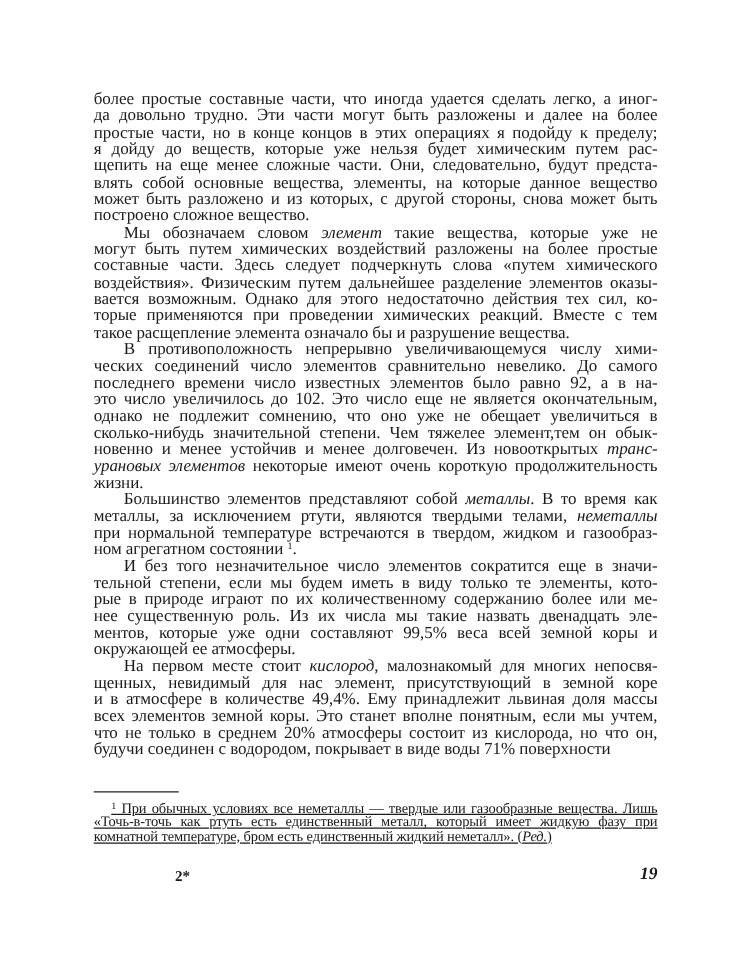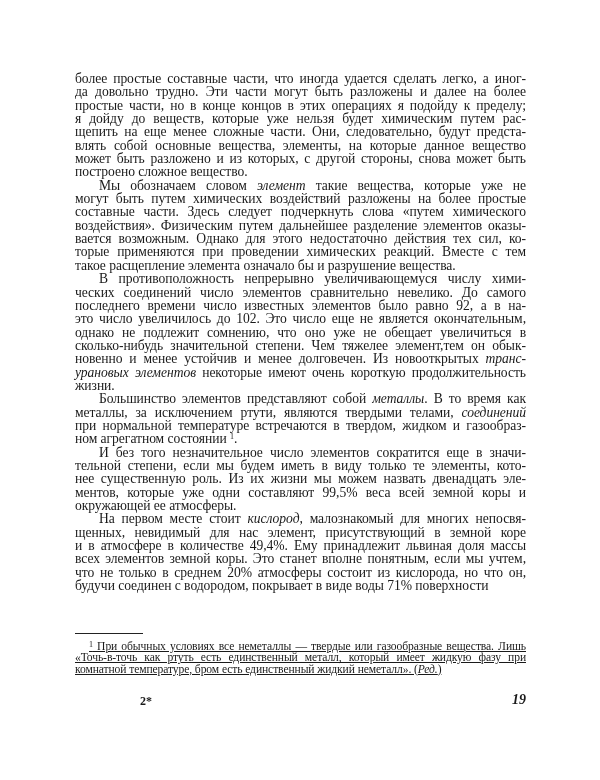--- a/index.html
+++ b/index.html
@@ -46,28 +46,29 @@
       <span class="line">последнего времени число известных элементов было равно 92, а в на-</span>
       <span class="line">это число увеличилось до 102. Это число еще не  является  окончательным,</span>
       <span class="line">однако не подлежит сомнению, что оно уже  не обещает увеличиться в</span>
       <span class="line">сколько-нибудь значительной степени. Чем тяжелее элемент,тем он обык-</span>
       <span class="line">новенно и менее устойчив и менее долговечен. Из новооткрытых  <i>транс-</i></span>
       <span class="line"><i>урановых элементов</i> некоторые имеют очень короткую продолжительность</span>
       <span class="line last">жизни.</span>
     </div>
     <div class="para">
       <span class="line" style="padding-left: 24px;">Большинство элементов представляют собой <i>металлы</i>. В то время как</span>
-      <span class="line">металлы, за исключением ртути, являются твердыми телами, <i>соединений</i></span>
+      <span class="line">металлы, за исключением ртути, являются твердыми телами, <i>неметаллы</i></span>
       <span class="line">при нормальной температуре встречаются в твердом, жидком и газообраз-</span>
       <span class="line last">ном агрегатном состоянии <sup>1</sup>.</span>
     </div>
     <div class="para">
       <span class="line" style="padding-left: 24px;">И без того незначительное число элементов сократится еще в значи-</span>
       <span class="line">тельной степени, если мы будем иметь в виду  только те элементы,  кото-</span>
-      <span class="line">нее существенную роль. Из их жизни мы можем назвать  двенадцать эле-</span>
+      <span class="line">рые в природе играют по их количественному содержанию более или ме-</span>
+      <span class="line">нее существенную роль. Из их числа мы такие назвать  двенадцать эле-</span>
       <span class="line">ментов, которые уже одни составляют  99,5% веса всей  земной коры и</span>
       <span class="line last">окружающей ее атмосферы.</span>
     </div>
     <div class="para">
       <span class="line" style="padding-left: 24px;">На первом месте стоит <i>кислород</i>, малознакомый  для многих непосвя-</span>
       <span class="line">щенных, невидимый для нас элемент,  присутствующий в земной  коре</span>
       <span class="line">и в атмосфере в количестве 49,4%. Ему принадлежит львиная доля  массы</span>
       <span class="line">всех элементов земной коры. Это станет вполне понятным,  если мы учтем,</span>
       <span class="line">что не только в среднем 20% атмосферы  состоит из кислорода, но что он,</span>
       <span class="line last">будучи соединен с водородом, покрывает в виде  воды 71% поверхности</span>

